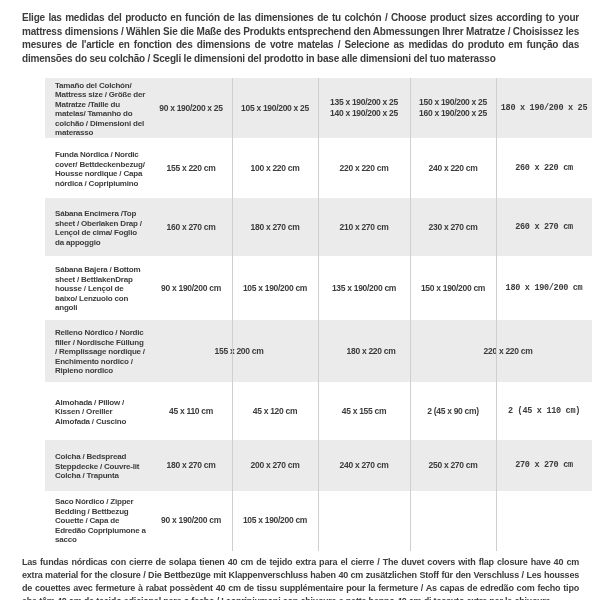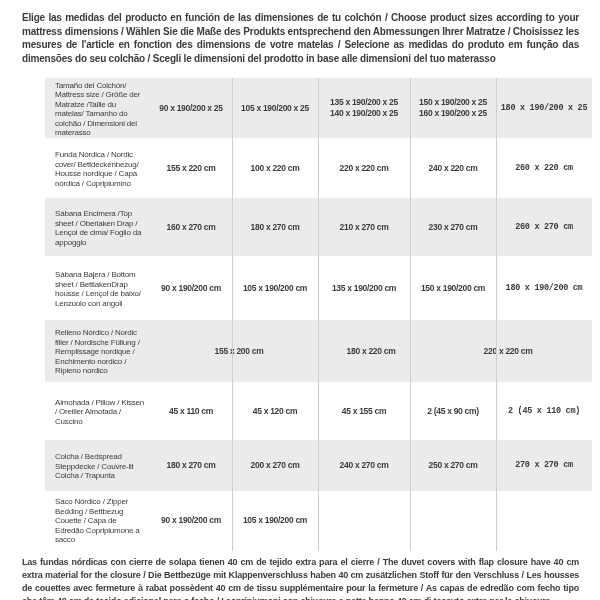--- a/index.html
+++ b/index.html
@@ -21,21 +21,21 @@
   .size-table {
     position: absolute;
     left: 45px; top: 78px; width: 547px;
   }
   .t-row { display: flex; margin-bottom: 2px; }
   .t-row.stripe { background: #ebebeb; }
   .cell-label {
     width: 105px; flex: 0 0 105px;
     padding: 6px 4px 4px 10px;
     font-size: 8px; line-height: 9.5px;
-    font-weight: 400; letter-spacing: -0.2px;
+    font-weight: 700; letter-spacing: -0.2px;
     display: flex; flex-direction: column; justify-content: center;
   }
   .cell-val {
     display: flex; align-items: center; justify-content: center;
     text-align: center;
     font-size: 8.5px; line-height: 11px;
     font-weight: 700; letter-spacing: -0.3px;
     white-space: pre-line;
   }
   .w1 { width: 82px; flex: 0 0 82px; }

